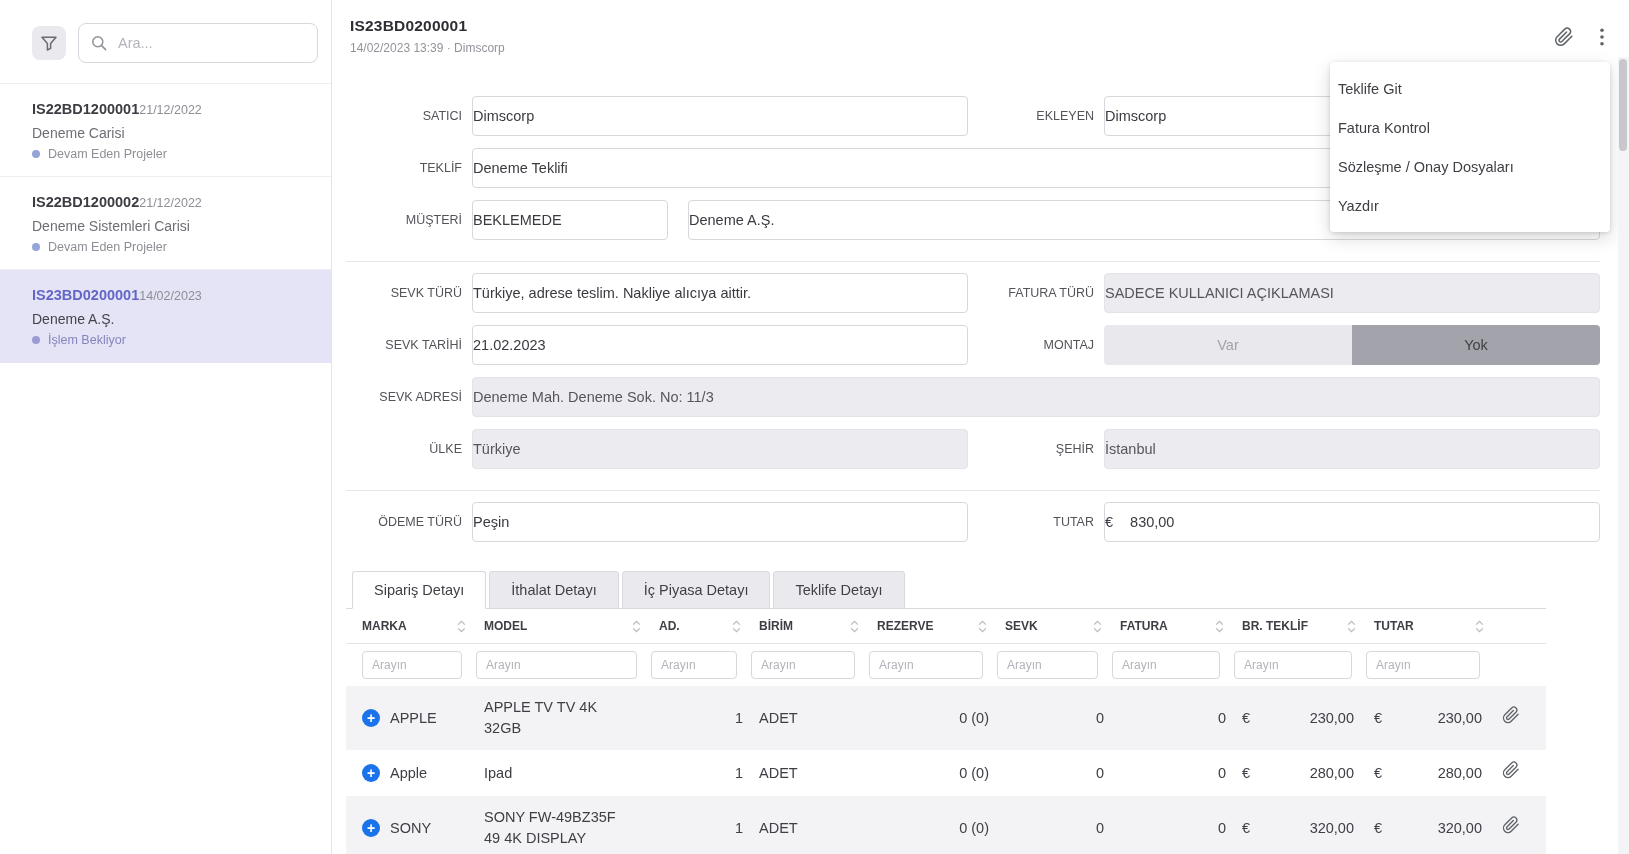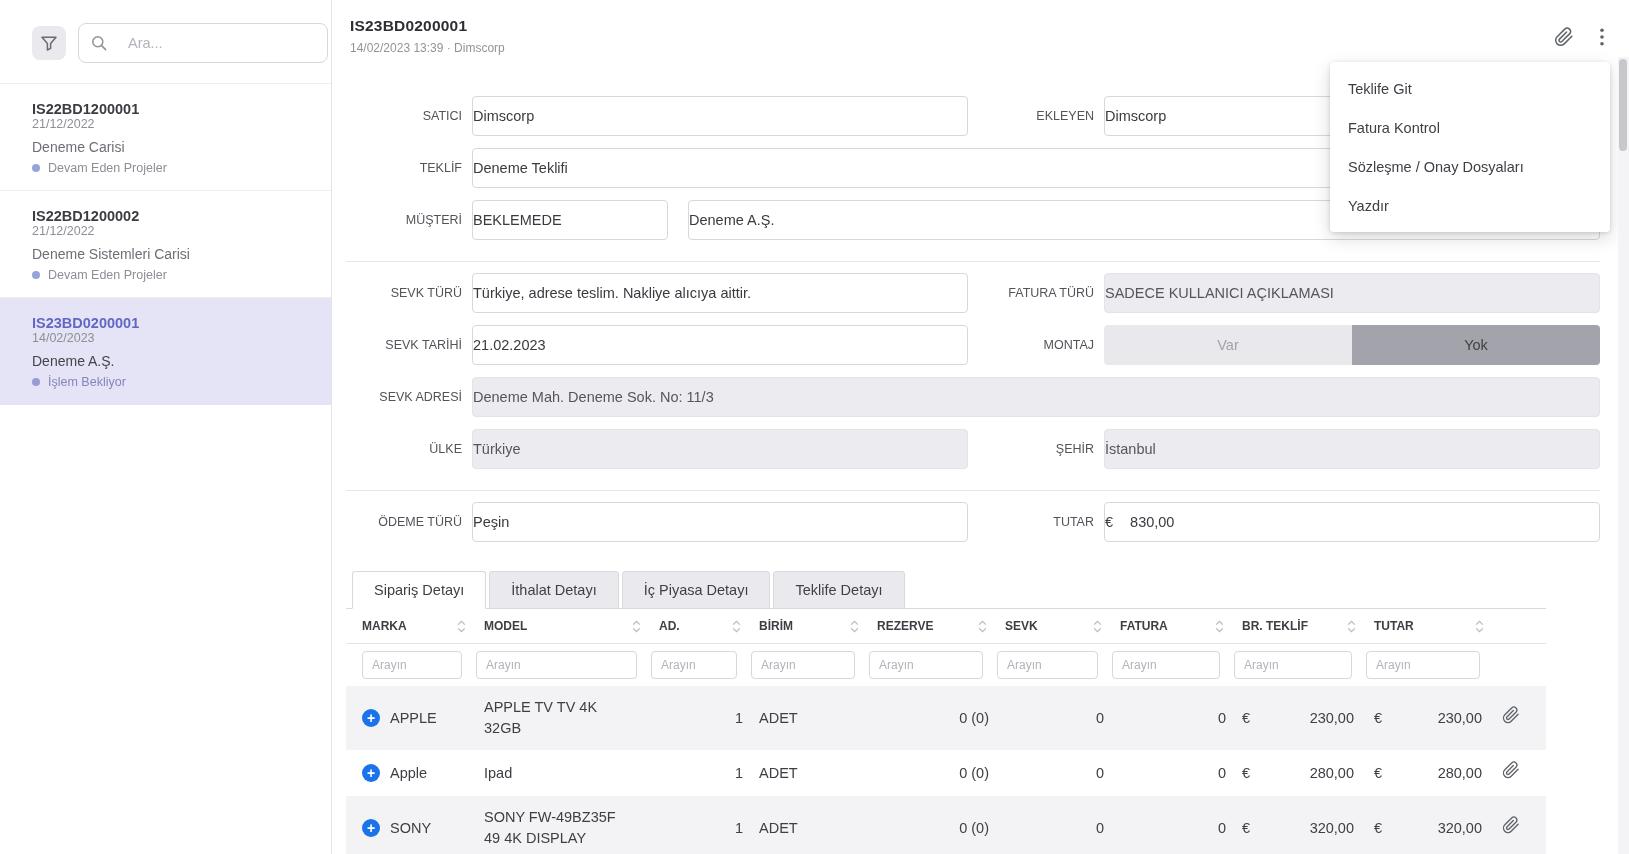--- a/index.html
+++ b/index.html
@@ -5,27 +5,27 @@
   * { box-sizing: border-box; margin: 0; padding: 0; }
   html, body { width: 1629px; height: 854px; overflow: hidden; }
   body { font-family: "Liberation Sans", sans-serif; background: #fff; color: #3f3f46; }
 
   .app { display: flex; width: 100%; height: 100%; position: relative; }
 
   
   .sidebar { flex: 0 0 332px; width: 332px; border-right: 1px solid #e3e3e8; display: flex; flex-direction: column; background: #fff; }
   .sidebar-top { display: flex; align-items: center; gap: 12px; padding: 23px 21px 20px 32px; border-bottom: 1px solid #efeff2; }
   .filter-btn { width: 34px; height: 34px; border-radius: 8px; background: #e9e9ee; border: none; display: flex; align-items: center; justify-content: center; cursor: pointer; flex-shrink: 0; }
-  .search-box { flex: 1; height: 40px; border: 1px solid #d7d7dd; border-radius: 8px; display: flex; align-items: center; gap: 21px; padding: 0 12px; background: #fff; }
+  .search-box { flex: 1; height: 40px; border: 1px solid #d7d7dd; border-radius: 8px; display: flex; align-items: center; gap: 11px; padding: 0 12px; background: #fff; }
   .search-box input { border: none; outline: none; flex: 1; min-width: 0; font-size: 14.5px; color: #3a3a40; font-family: inherit; background: transparent; }
   input::placeholder { color: #b3b3bb; }
 
   .list-item { padding: 17px 22px 15px 32px; border-bottom: 1px solid #efeff2; cursor: pointer; }
   .list-item.selected { background: #e4e4f6; border-bottom-color: transparent; }
-  .li-top { display: flex; align-items: baseline; flex-direction: column; }
+  .li-top { display: flex; align-items: baseline; }
   .li-code { font-weight: 700; font-size: 14.5px; color: #3c3c42; }
   .selected .li-code { color: #6466c6; }
   .li-date { font-size: 12.5px; color: #8e8e96; }
   .li-name { margin-top: 8px; font-size: 14px; color: #6e6e76; }
   .selected .li-name { color: #44444b; }
   .li-status { margin-top: 6px; font-size: 12.5px; color: #8e8e96; display: flex; align-items: center; gap: 8px; }
   .selected .li-status { color: #8585bd; }
   .dot { width: 8px; height: 8px; border-radius: 50%; background: #95a5da; flex-shrink: 0; }
   .selected .dot { background: #9a9ad4; }
 
@@ -72,21 +72,21 @@
   .grid tbody td.model-cell { padding-right: 30px; }
   .grid tbody tr.zebra { background: #f3f3f6; }
   td.num { text-align: right; padding-right: 44px; }
   .money-cell { display: flex; justify-content: space-between; align-items: center; padding-right: 4px; }
   .brand-cell { display: flex; align-items: center; gap: 10px; padding-left: 8px; }
   .plus-icon { width: 18px; height: 18px; border-radius: 50%; background: #1a73e8; color: #fff; font-size: 14px; font-weight: 700; display: flex; align-items: center; justify-content: center; flex: 0 0 18px; cursor: pointer; }
   td.clip-cell { padding-left: 6px; }
 
   
   .dropdown { position: absolute; top: 62px; right: 19px; width: 280px; background: #fff; border-radius: 4px; box-shadow: 0 1px 4px rgba(0,0,0,.13), 0 6px 18px rgba(0,0,0,.15); padding: 7px 0; z-index: 30; }
-  .menu-item { height: 39px; display: flex; align-items: center; padding: 0 18px; font-size: 14.5px; color: #3e3e45; cursor: pointer; white-space: nowrap; }
+  .menu-item { height: 39px; display: flex; align-items: center; padding: 0 8px; font-size: 14.5px; color: #3e3e45; cursor: pointer; white-space: nowrap; }
 
   
   .vscroll { position: absolute; top: 57px; right: 0; bottom: 0; width: 11px; background: #f4f4f6; z-index: 40; }
   .vscroll .thumb { position: absolute; top: 2px; left: 1px; width: 8px; height: 92px; background: #c7c7cc; border-radius: 4px; }
 </style>
 </head>
 <body>
 
 <div class="app">
 

